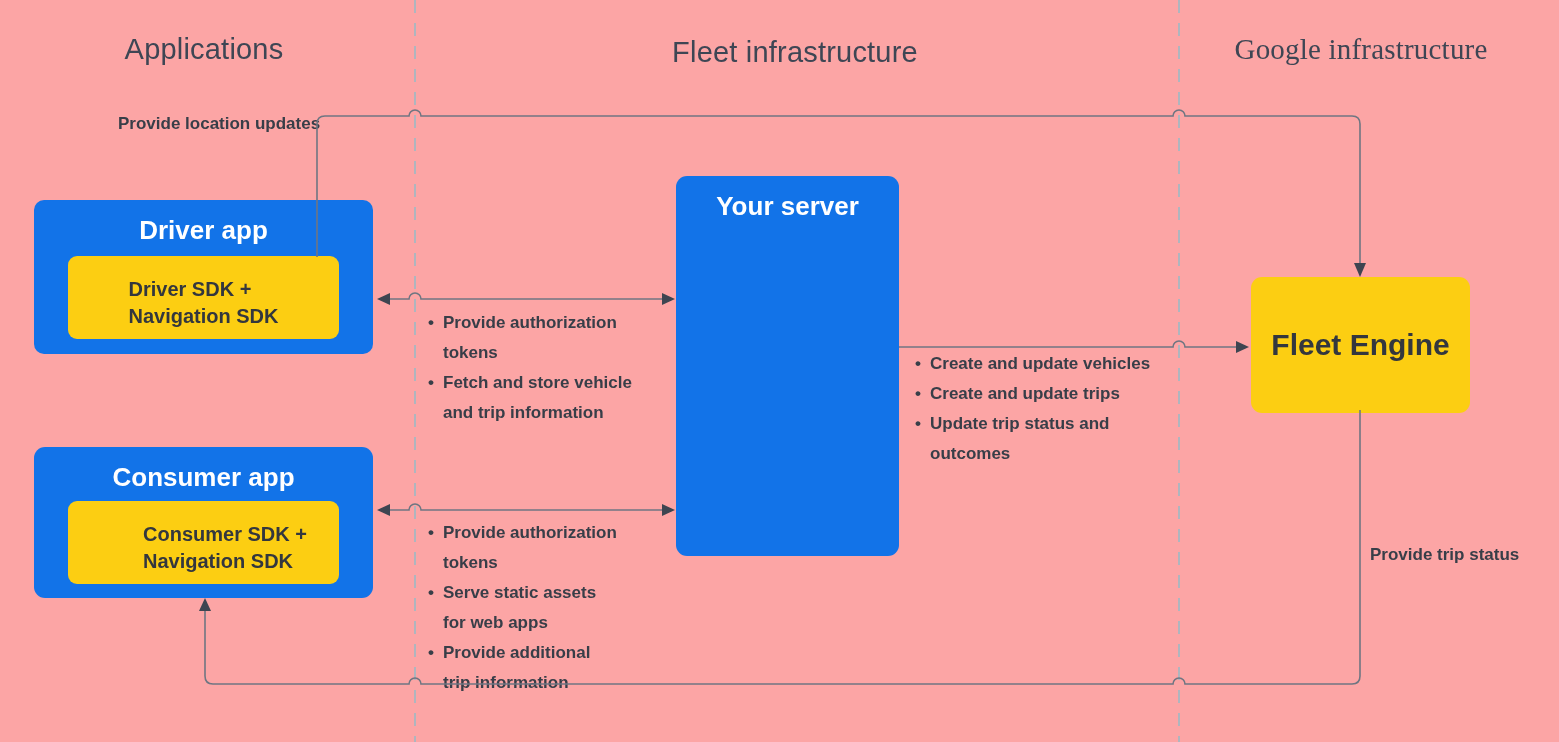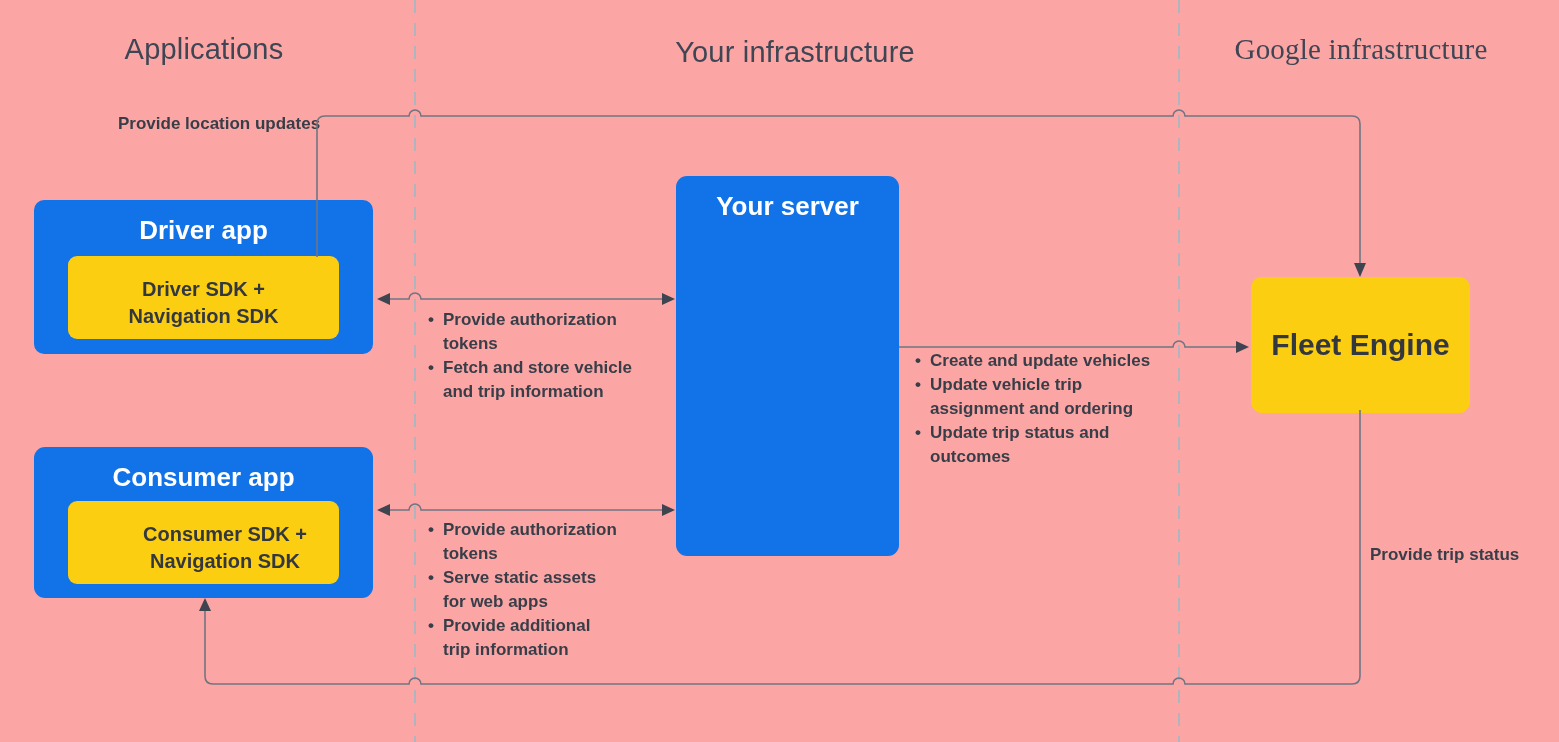--- a/index.html
+++ b/index.html
@@ -61,21 +61,21 @@
     left:34px;
     width:271px;height:83px;
     background:var(--yellow);
     border-radius:9px;
     display:flex;align-items:center;justify-content:center;
   }
   .node-driver .sdk-box{top:56px;}
   .node-consumer .sdk-box{top:54px;padding-left:43px;}
   .sdk-label{
     white-space:pre-line;
-    text-align:center;
+    text-align:left;
     font-weight:700;
     font-size:20px;
     line-height:27px;
     color:var(--dark_text);
     margin-top:11px;
   }
 
   .edge-label{
     position:absolute;
     font-weight:700;
@@ -85,21 +85,21 @@
     margin-top:19px;
   }
   .lbl-location{left:118px;top:95px;}
   .lbl-tripstatus{left:1370px;top:526px;}
 
   ul.bullets{
     position:absolute;
     list-style:none;
     font-weight:700;
     font-size:17px;
-    line-height:24px;
+    line-height:30px;
     color:var(--body_text);
   }
   ul.bullets li{
     position:relative;
     padding-left:15px;
     white-space:pre-line;
   }
   ul.bullets li::before{
     content:"\2022";
     position:absolute;
@@ -117,21 +117,21 @@
   .connector{fill:none;stroke:var(--line);stroke-width:1.6px;}
   .dash{stroke:var(--dashed);stroke-width:2px;stroke-dasharray:13 10;fill:none;}
   .ah{fill:var(--arrow);stroke:none;}
 </style>
 </head>
 <body>
 
 <div class="canvas">
 
   <div class="col-header hdr-apps">Applications</div>
-  <div class="col-header hdr-yours">Your infrastructure</div>
+  <div class="col-header hdr-yours">Fleet infrastructure</div>
   <div class="col-header hdr-google">Google infrastructure</div>
 
   <div class="node blue node-driver">
     <div class="node-title">Driver app</div>
     <div class="sdk-box">
       <div class="sdk-label">Driver SDK +
 Navigation SDK</div>
     </div>
   </div>
 
@@ -165,22 +165,21 @@
     <li>Provide authorization
 tokens</li>
     <li>Serve static assets
 for web apps</li>
     <li>Provide additional
 trip information</li>
   </ul>
 
   <ul class="bullets bullets-c">
     <li>Create and update vehicles</li>
-    <li>Update vehicle trip
-assignment and ordering</li>
+    <li>Create and update trips</li>
     <li>Update trip status and
 outcomes</li>
   </ul>
 
   <svg class="overlay" width="1559" height="742" viewBox="0 0 1559 742">
 
     <path class="dash" d="M 415 0 L 415 742"></path>
     <path class="dash" d="M 1179 0 L 1179 742"></path>
 
     <path class="connector" d="M 317 257 L 317 124 Q 317 116 325 116 L 409 116 A 6 6 0 0 1 421 116 L 1173 116 A 6 6 0 0 1 1185 116 L 1352 116 Q 1360 116 1360 124 L 1360 264"></path>

